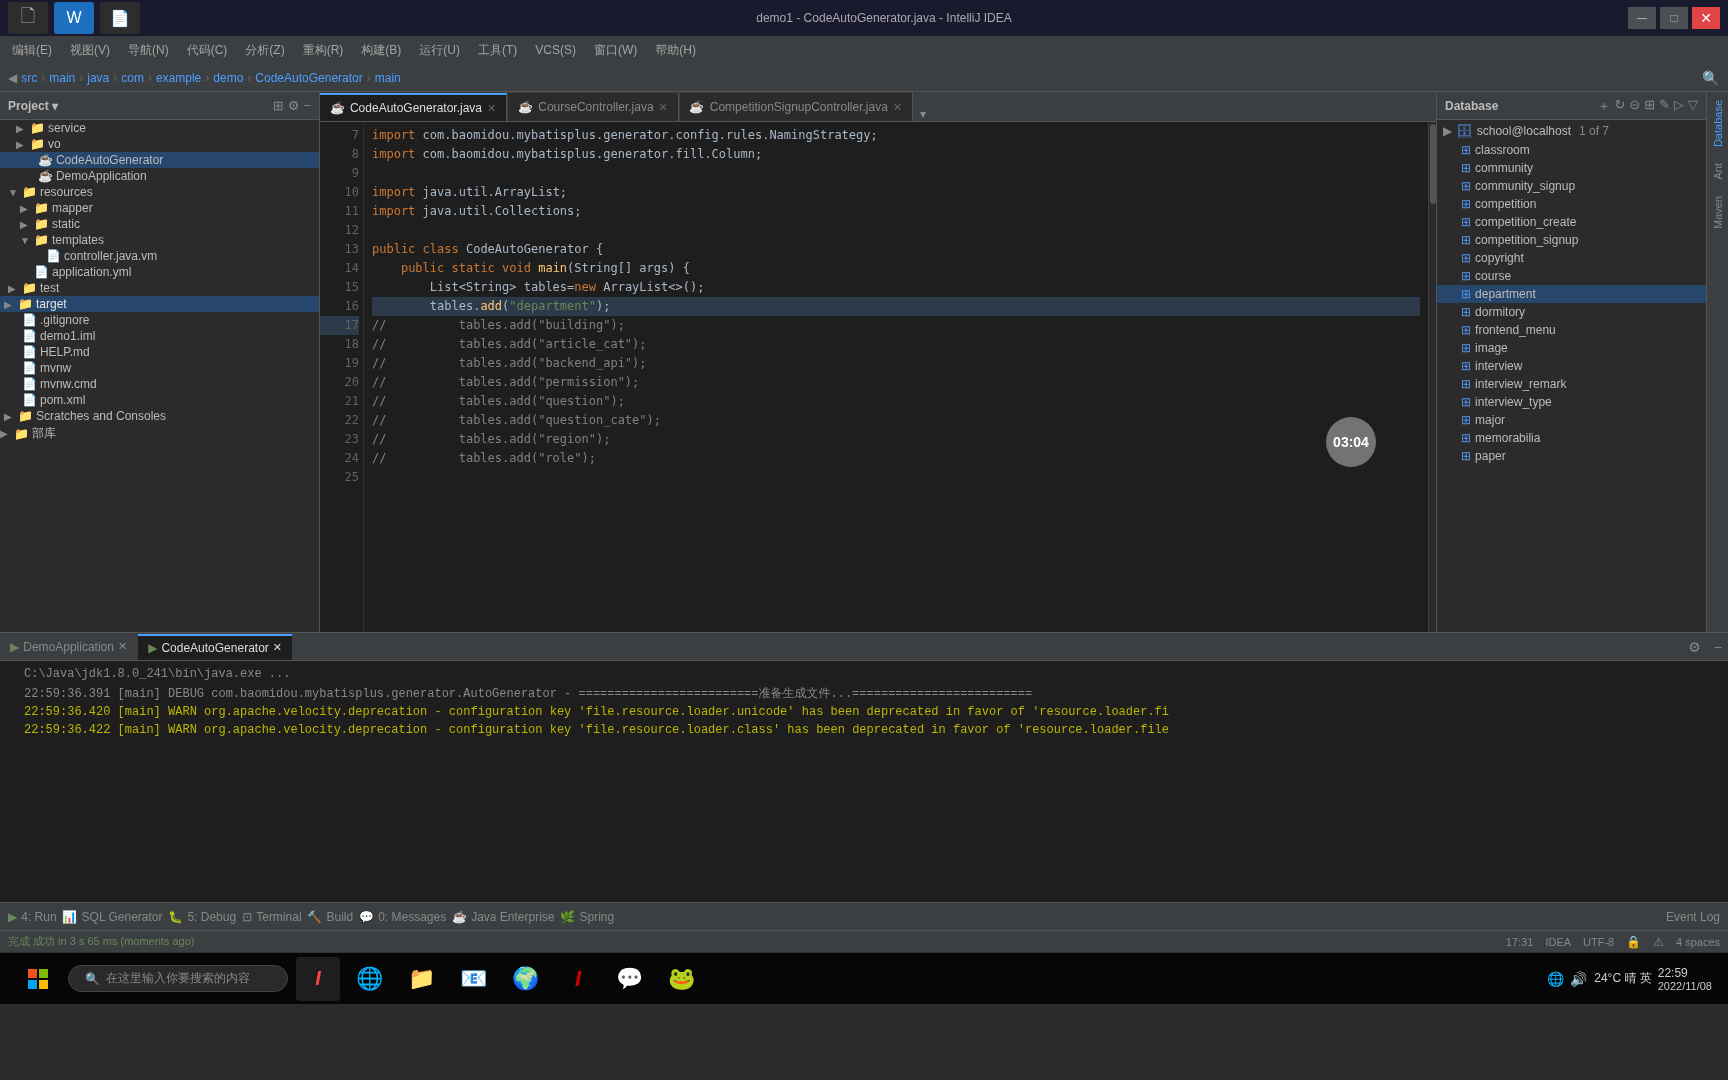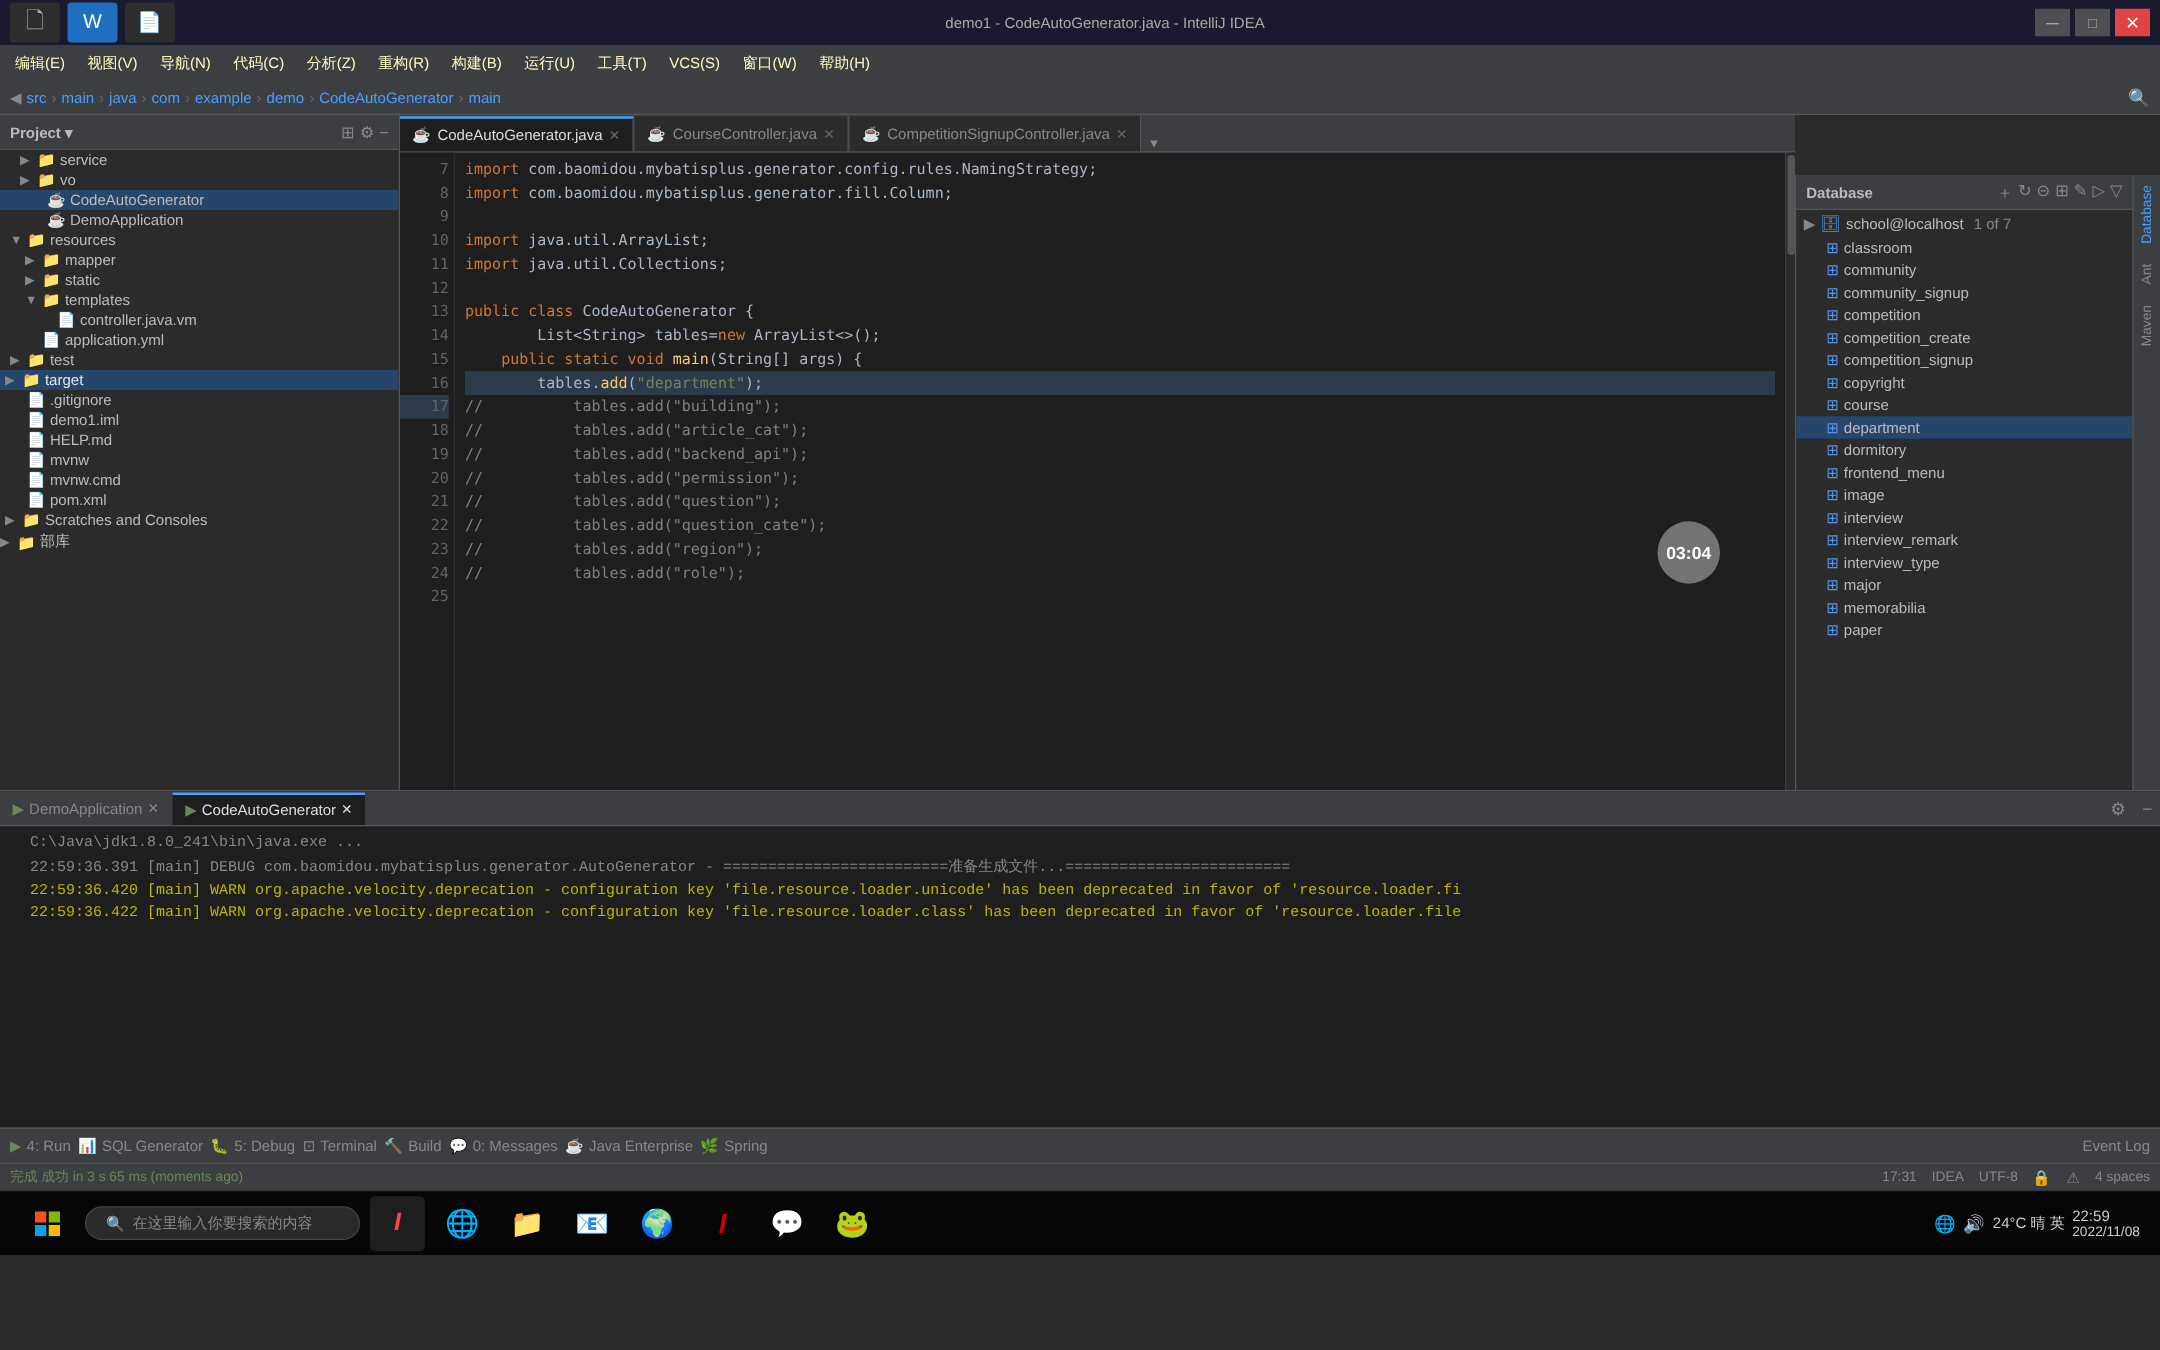--- a/index.html
+++ b/index.html
@@ -7,21 +7,21 @@
 
     
     .menu-bar {
       height: 28px;
       background: #3c3f41;
       display: flex;
       align-items: center;
       padding: 0 4px;
       gap: 2px;
       font-size: 12px;
-      color: #fef9c3;
+      color: #a3a3a3;
     }
     .menu-item {
       padding: 2px 8px;
       cursor: pointer;
       border-radius: 2px;
     }
 
     
     .breadcrumb-bar {
       height: 28px;
@@ -549,42 +549,42 @@
           <div>25</div>
       </div>
       <div class="code-content">
         <div class="code-line"><span class="kw">import</span> <span style="color:#a9b7c6;">com.baomidou.mybatisplus.generator.config.rules.NamingStrategy;</span></div>
         <div class="code-line"><span class="kw">import</span> <span style="color:#a9b7c6;">com.baomidou.mybatisplus.generator.fill.Column;</span></div>
         <div class="code-line"></div>
         <div class="code-line"><span class="kw">import</span> <span style="color:#a9b7c6;">java.util.ArrayList;</span></div>
         <div class="code-line"><span class="kw">import</span> <span style="color:#a9b7c6;">java.util.Collections;</span></div>
         <div class="code-line"></div>
         <div class="code-line"><span class="kw">public class</span> <span style="color:#a9b7c6;">CodeAutoGenerator {</span></div>
+        <div class="code-line">    <span class="kw">public static void</span> <span class="method">main</span><span style="color:#a9b7c6;">(String[] args) {</span></div>
         <div class="code-line">        <span style="color:#a9b7c6;">List&lt;String&gt; tables=</span><span class="kw">new</span> <span style="color:#a9b7c6;">ArrayList&lt;&gt;();</span></div>
-        <div class="code-line">    <span class="kw">public static void</span> <span class="method">main</span><span style="color:#a9b7c6;">(String[] args) {</span></div>
         <div class="code-line highlighted">        <span style="color:#a9b7c6;">tables.</span><span class="method">add</span><span style="color:#a9b7c6;">(</span><span class="str">"department"</span><span style="color:#a9b7c6;">);</span></div>
         <div class="code-line"><span class="comment">//          tables.add("building");</span></div>
         <div class="code-line"><span class="comment">//          tables.add("article_cat");</span></div>
         <div class="code-line"><span class="comment">//          tables.add("backend_api");</span></div>
         <div class="code-line"><span class="comment">//          tables.add("permission");</span></div>
         <div class="code-line"><span class="comment">//          tables.add("question");</span></div>
         <div class="code-line"><span class="comment">//          tables.add("question_cate");</span></div>
         <div class="code-line"><span class="comment">//          tables.add("region");</span></div>
         <div class="code-line"><span class="comment">//          tables.add("role");</span></div>
       </div>
 
       <div class="dot-timer">03:04</div>
 
       <div class="scrollbar-vert">
         <div class="scrollbar-thumb"></div>
       </div>
     </div>
   </div>
 
-  <div style="display:flex;margin-top:48px;">
+  <div style="display:flex;">
     <div class="right-panel">
       <div class="db-panel-header">
         <span style="font-size:12px;font-weight:bold;color:#bbbbbb;">Database</span>
         <div style="display:flex;gap:4px;">
           <span style="color:#888;cursor:pointer;font-size:13px;">＋</span>
           <span style="color:#888;cursor:pointer;font-size:13px;">↻</span>
           <span style="color:#888;cursor:pointer;font-size:13px;">⊝</span>
           <span style="color:#888;cursor:pointer;font-size:13px;">⊞</span>
           <span style="color:#888;cursor:pointer;font-size:13px;">✎</span>
           <span style="color:#888;cursor:pointer;font-size:13px;">▷</span>

